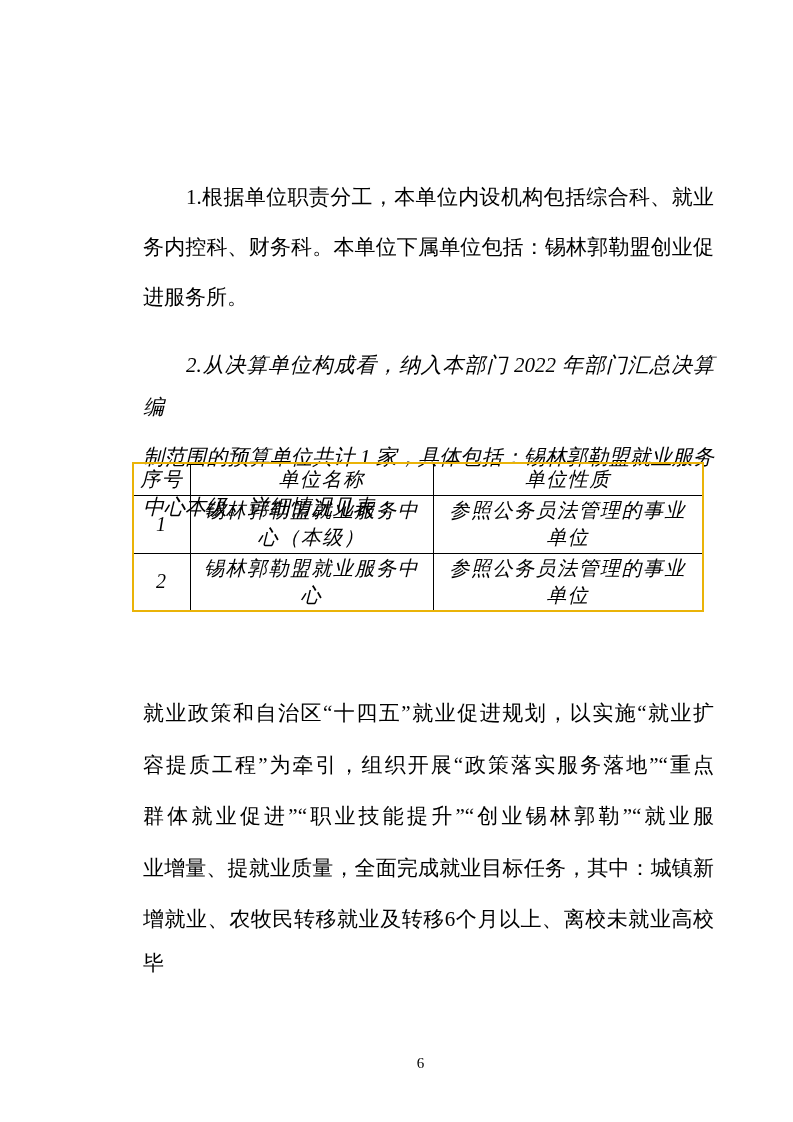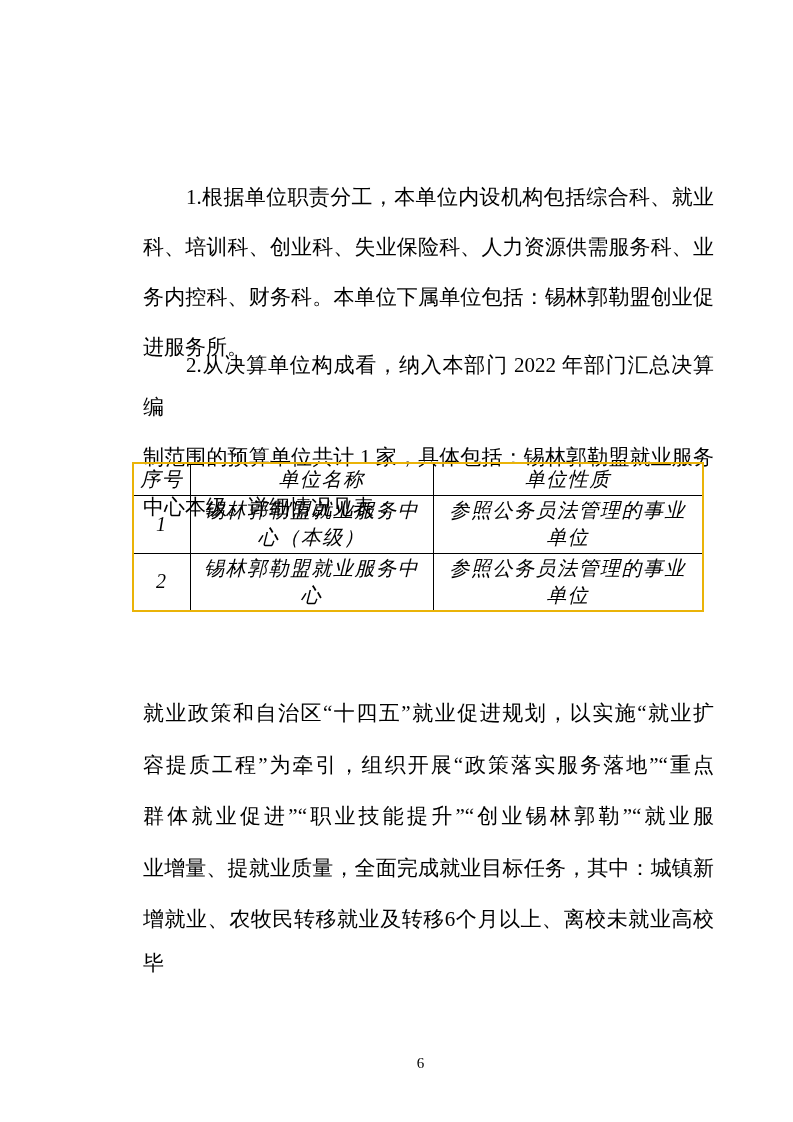--- a/index.html
+++ b/index.html
@@ -25,21 +25,21 @@
     text-align: justify;
     text-align-last: justify;
     text-justify: inter-character;
   }
   .lastline {
     text-align: justify;
     text-align-last: left;
   }
   .indent { text-indent: 43px; }
   .para-1 { top: 136px; line-height: 42px; }
-  .para-2 { top: 304px; line-height: 42px; }
+  .para-2 { top: 304px; line-height: 42px; font-style: italic; }
   .units-table {
     position: absolute;
     top: 430px; left: 100px;
     width: 570px;
     border-collapse: collapse;
     table-layout: fixed;
     font-size: 20px;
     letter-spacing: 1.5px;
   }
   .units-table th, .units-table td {
@@ -76,21 +76,20 @@
     color: #000000;
   }
 </style>
 </head>
 <body>
 
 <div class="page">
 
   <div class="para para-1">
     <div class="jline indent">1.根据单位职责分工，本单位内设机构包括综合科、就业</div>
-    <div class="jline">科、培训科、创业科、失业保险科、人力资源供需服务科、业</div>
     <div class="jline">务内控科、财务科。本单位下属单位包括：锡林郭勒盟创业促</div>
     <div class="lastline">进服务所。</div>
   </div>
 
   <div class="para para-2">
     <div class="jline indent">2.从决算单位构成看，纳入本部门 2022 年部门汇总决算编</div>
     <div class="jline">制范围的预算单位共计 1 家，具体包括：锡林郭勒盟就业服务</div>
     <div class="lastline">中心本级。详细情况见表：</div>
   </div>
 

